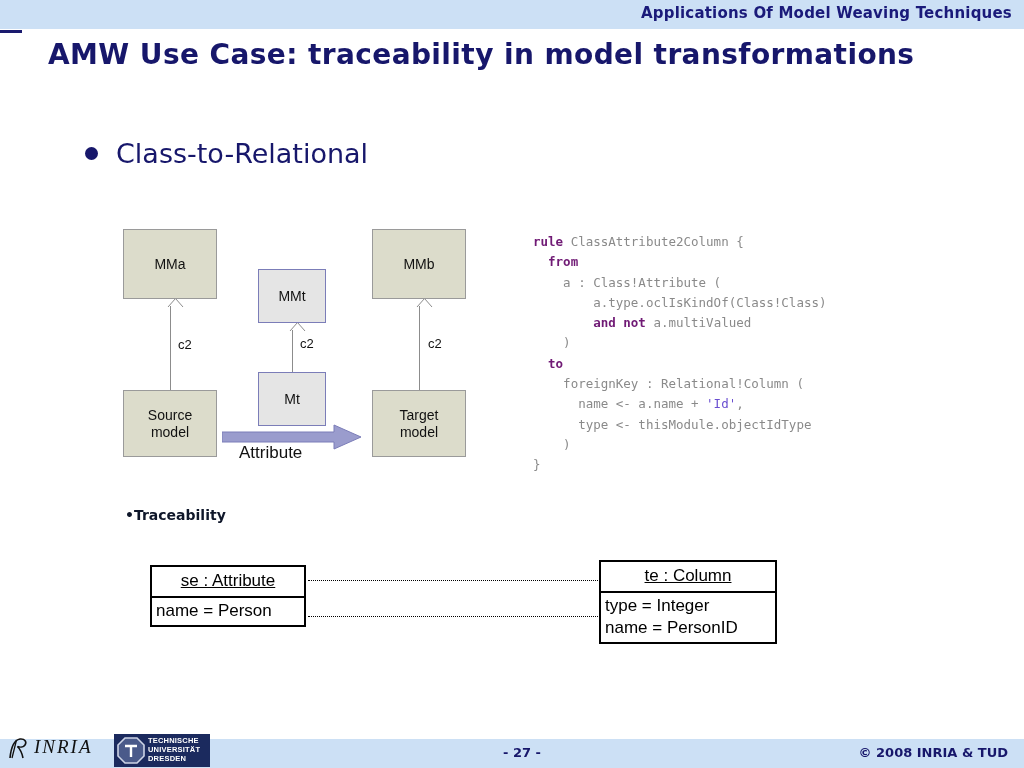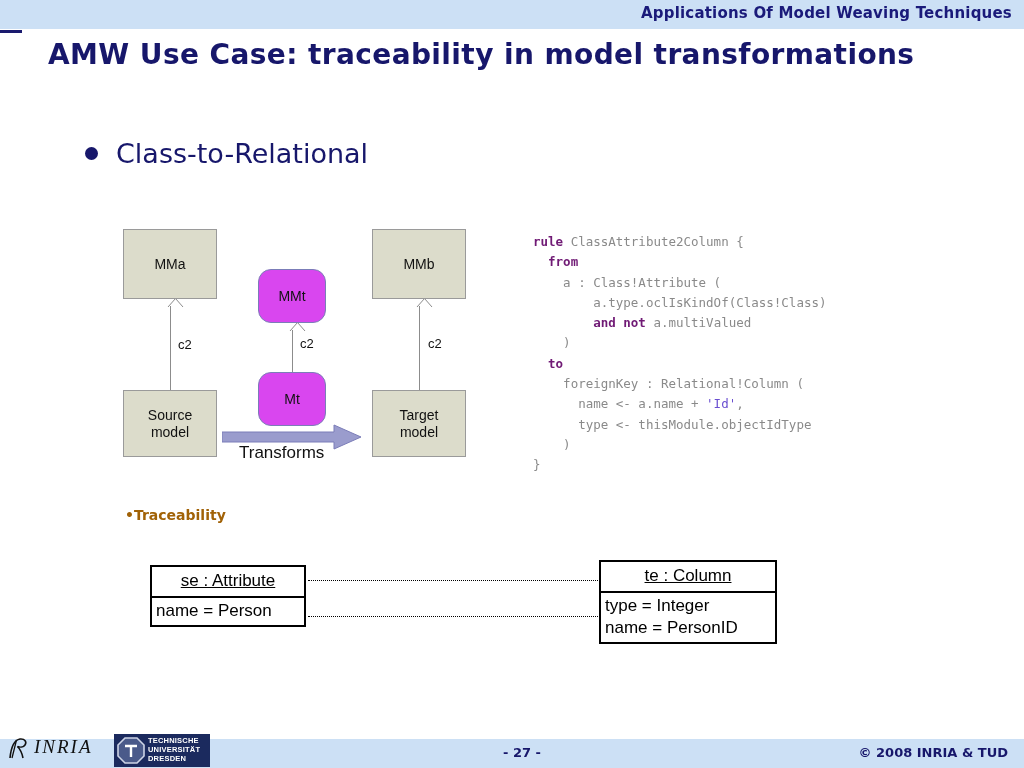--- a/index.html
+++ b/index.html
@@ -92,21 +92,21 @@
     display: flex;
     align-items: center;
     justify-content: center;
     text-align: center;
     font-family: "Liberation Sans", sans-serif;
     font-size: 14px;
     color: #111111;
     line-height: 1.15;
   }
   .mbox.olive { background: #dcdccb; }
-  .mbox.violet { background: #d946ef; border-color: #7b7db8; border-radius: 13px; }
+  .mbox.violet { background: #e5e5e5; border-color: #7b7db8; }
 
   #box-mma    { left: 123px; top: 229px; width: 94px;  height: 70px; }
   #box-mmb    { left: 372px; top: 229px; width: 94px;  height: 70px; }
   #box-mmt    { left: 258px; top: 269px; width: 68px;  height: 54px; }
   #box-mt     { left: 258px; top: 372px; width: 68px;  height: 54px; }
   #box-source { left: 123px; top: 390px; width: 94px;  height: 67px; }
   #box-target { left: 372px; top: 390px; width: 94px;  height: 67px; }
 
   .c2arrow {
     position: absolute;
@@ -156,21 +156,21 @@
   #code-block .str { color: #6a4fd0; }
 
   
   #bullet2 {
     position: absolute;
     left: 125px;
     top: 507px;
     font-family: "DejaVu Sans", sans-serif;
     font-size: 14px;
     font-weight: bold;
-    color: #a16207;
+    color: #0f172a;
     white-space: nowrap;
   }
 
   
   .uml {
     position: absolute;
     box-sizing: border-box;
     border: 2px solid #000;
     background: #fff;
     font-family: "Liberation Sans", sans-serif;
@@ -308,21 +308,21 @@
   <div id="box-source" class="mbox olive" style="white-space:pre-line;">Source
 model</div>
   <div id="box-target" class="mbox olive" style="white-space:pre-line;">Target
 model</div>
 
   <div id="arrow-transforms">
     <svg width="140" height="26" viewBox="0 0 140 26">
       <path d="M0 8 L112 8 L112 1 L139 13 L112 25 L112 18 L0 18 Z" fill="#9a9ccd" stroke="#7b7db8" stroke-width="1"></path>
     </svg>
   </div>
-  <div id="transforms-label">Transforms</div>
+  <div id="transforms-label">Attribute</div>
 </div>
 
 <div id="code-block"><div><span class="kw">rule</span><span> ClassAttribute2Column {</span></div><div><span>  </span><span class="kw">from</span></div><div><span>    a : Class!Attribute (</span></div><div><span>        a.type.oclIsKindOf(Class!Class)</span></div><div><span>        </span><span class="kw">and not</span><span> a.multiValued</span></div><div><span>    )</span></div><div><span>  </span><span class="kw">to</span></div><div><span>    foreignKey : Relational!Column (</span></div><div><span>      name &lt;- a.name + </span><span class="str">'Id'</span><span>,</span></div><div><span>      type &lt;- thisModule.objectIdType</span></div><div><span>    )</span></div><div><span>}</span></div></div>
 
 <div id="bullet2">•Traceability</div>
 
 <div class="dotted-link" id="link-top"></div>
 <div class="dotted-link" id="link-bottom"></div>
 
 <div class="uml" id="uml-left">

